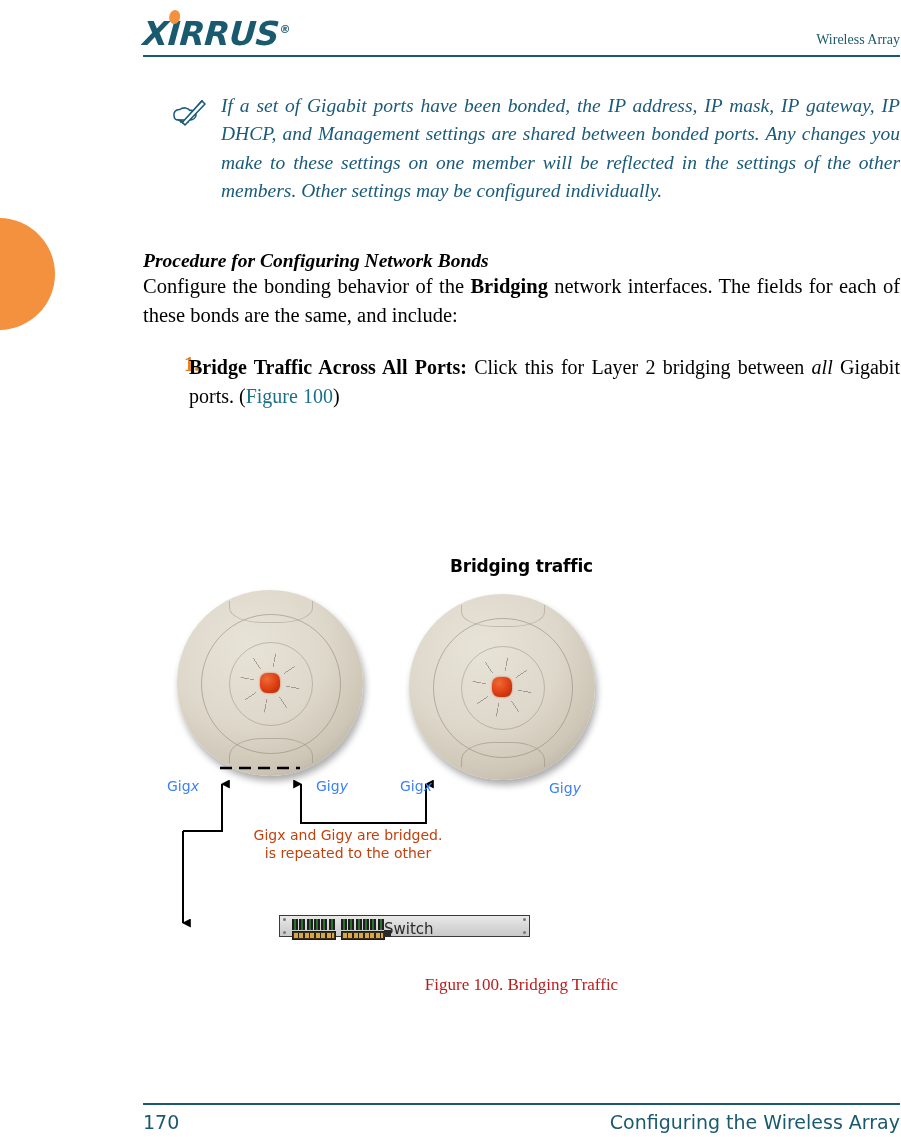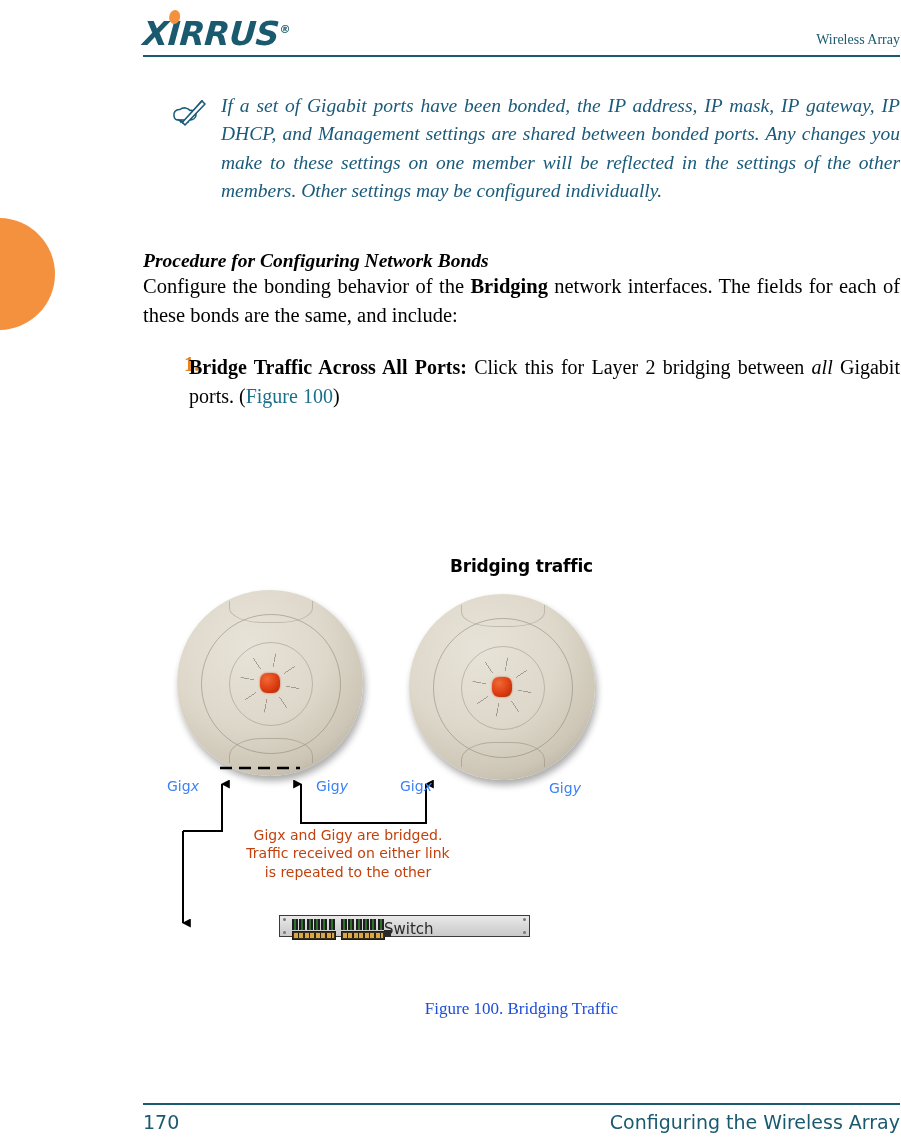--- a/index.html
+++ b/index.html
@@ -366,24 +366,24 @@
   .switch .smallbtn {
     position: absolute;
     left: 104px;
     top: 14px;
     width: 7px;
     height: 7px;
     background: #2a2a2a;
   }
 
   .fig-caption {
-    margin-top: 28px;
+    margin-top: 4px;
     text-align: center;
     font-size: 17px;
-    color: #1d4ed8;
+    color: #b91c1c;
   }
 
   
   .footer-rule {
     position: absolute;
     left: 143px;
     top: 1103px;
     width: 757px;
     height: 2px;
     background: #1a5a6e;
@@ -497,21 +497,20 @@
     <div class="port-lbl" style="left:24px; top:192px;"><span>Gig</span><span class="it">x</span></div>
 
     <div class="port-lbl" style="left:173px; top:192px;"><span>Gig</span><span class="it">y</span></div>
 
     <div class="port-lbl" style="left:257px; top:192px;"><span>Gig</span><span class="it">x</span></div>
 
     <div class="port-lbl" style="left:406px; top:194px;"><span>Gig</span><span class="it">y</span></div>
 
     <div class="dia-note">
       <div>Gigx and Gigy are bridged.</div>
-      <div>Traffic received on either link</div>
       <div>is repeated to the other</div>
     </div>
 
     <div class="switch">
       <div class="screw" style="left:3px;  top:2px;"></div>
       <div class="screw" style="right:3px; top:2px;"></div>
       <div class="screw" style="left:3px;  bottom:2px;"></div>
       <div class="screw" style="right:3px; bottom:2px;"></div>
       <div class="portbank" style="left:12px;">
         <div class="leds"></div>

